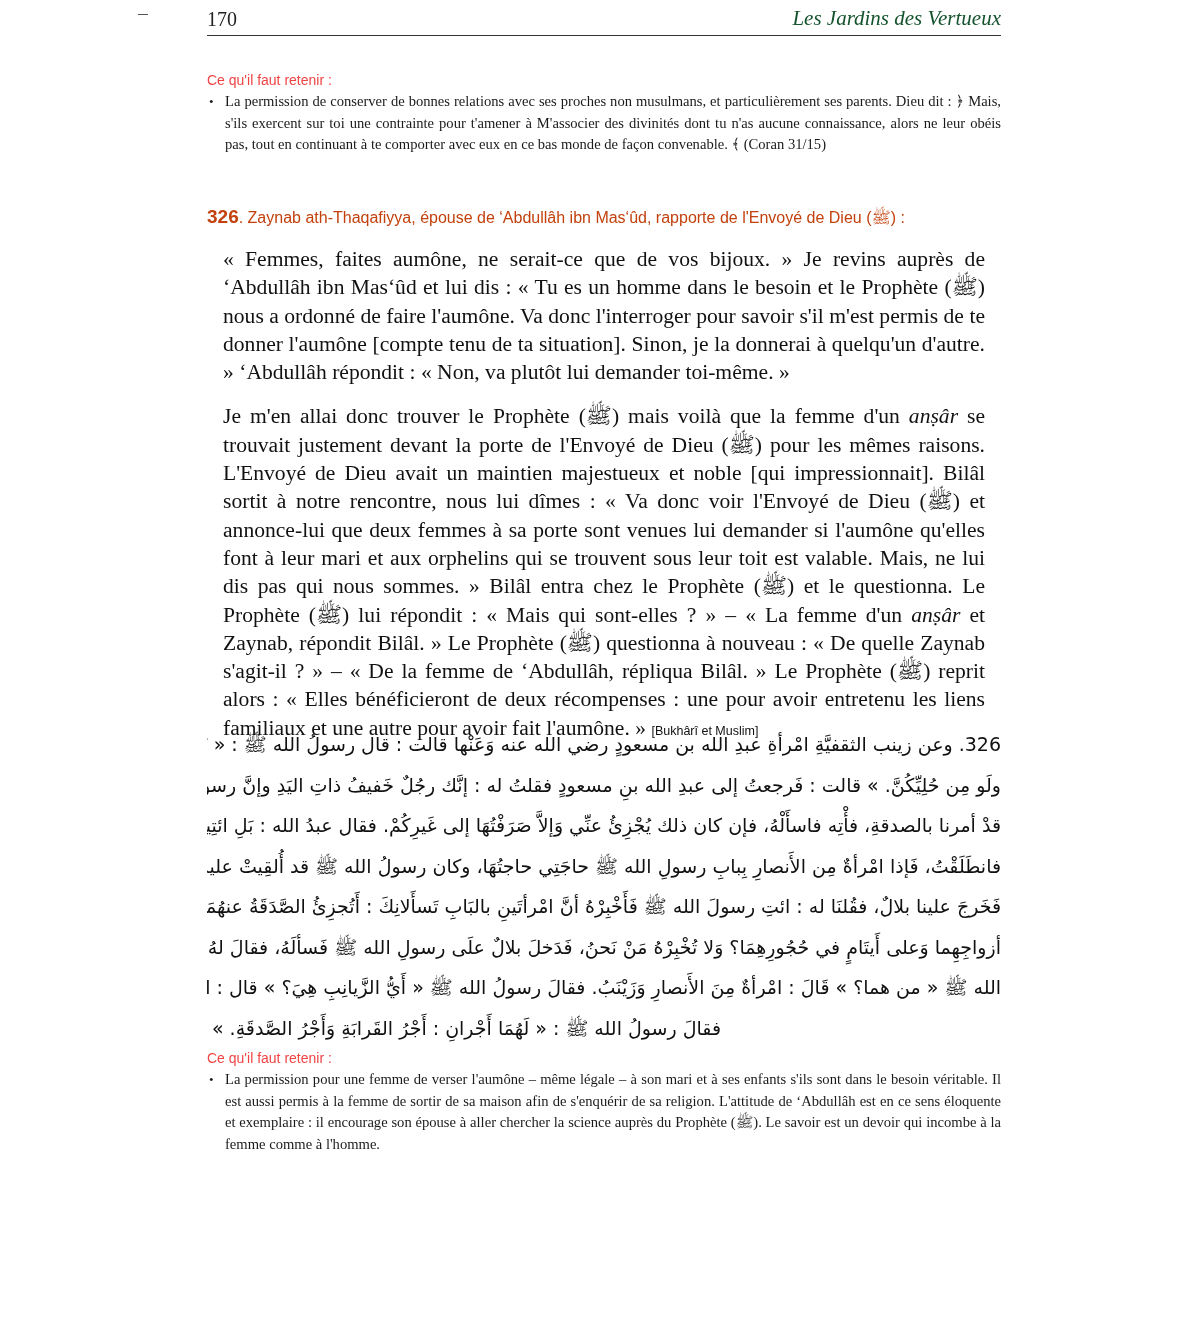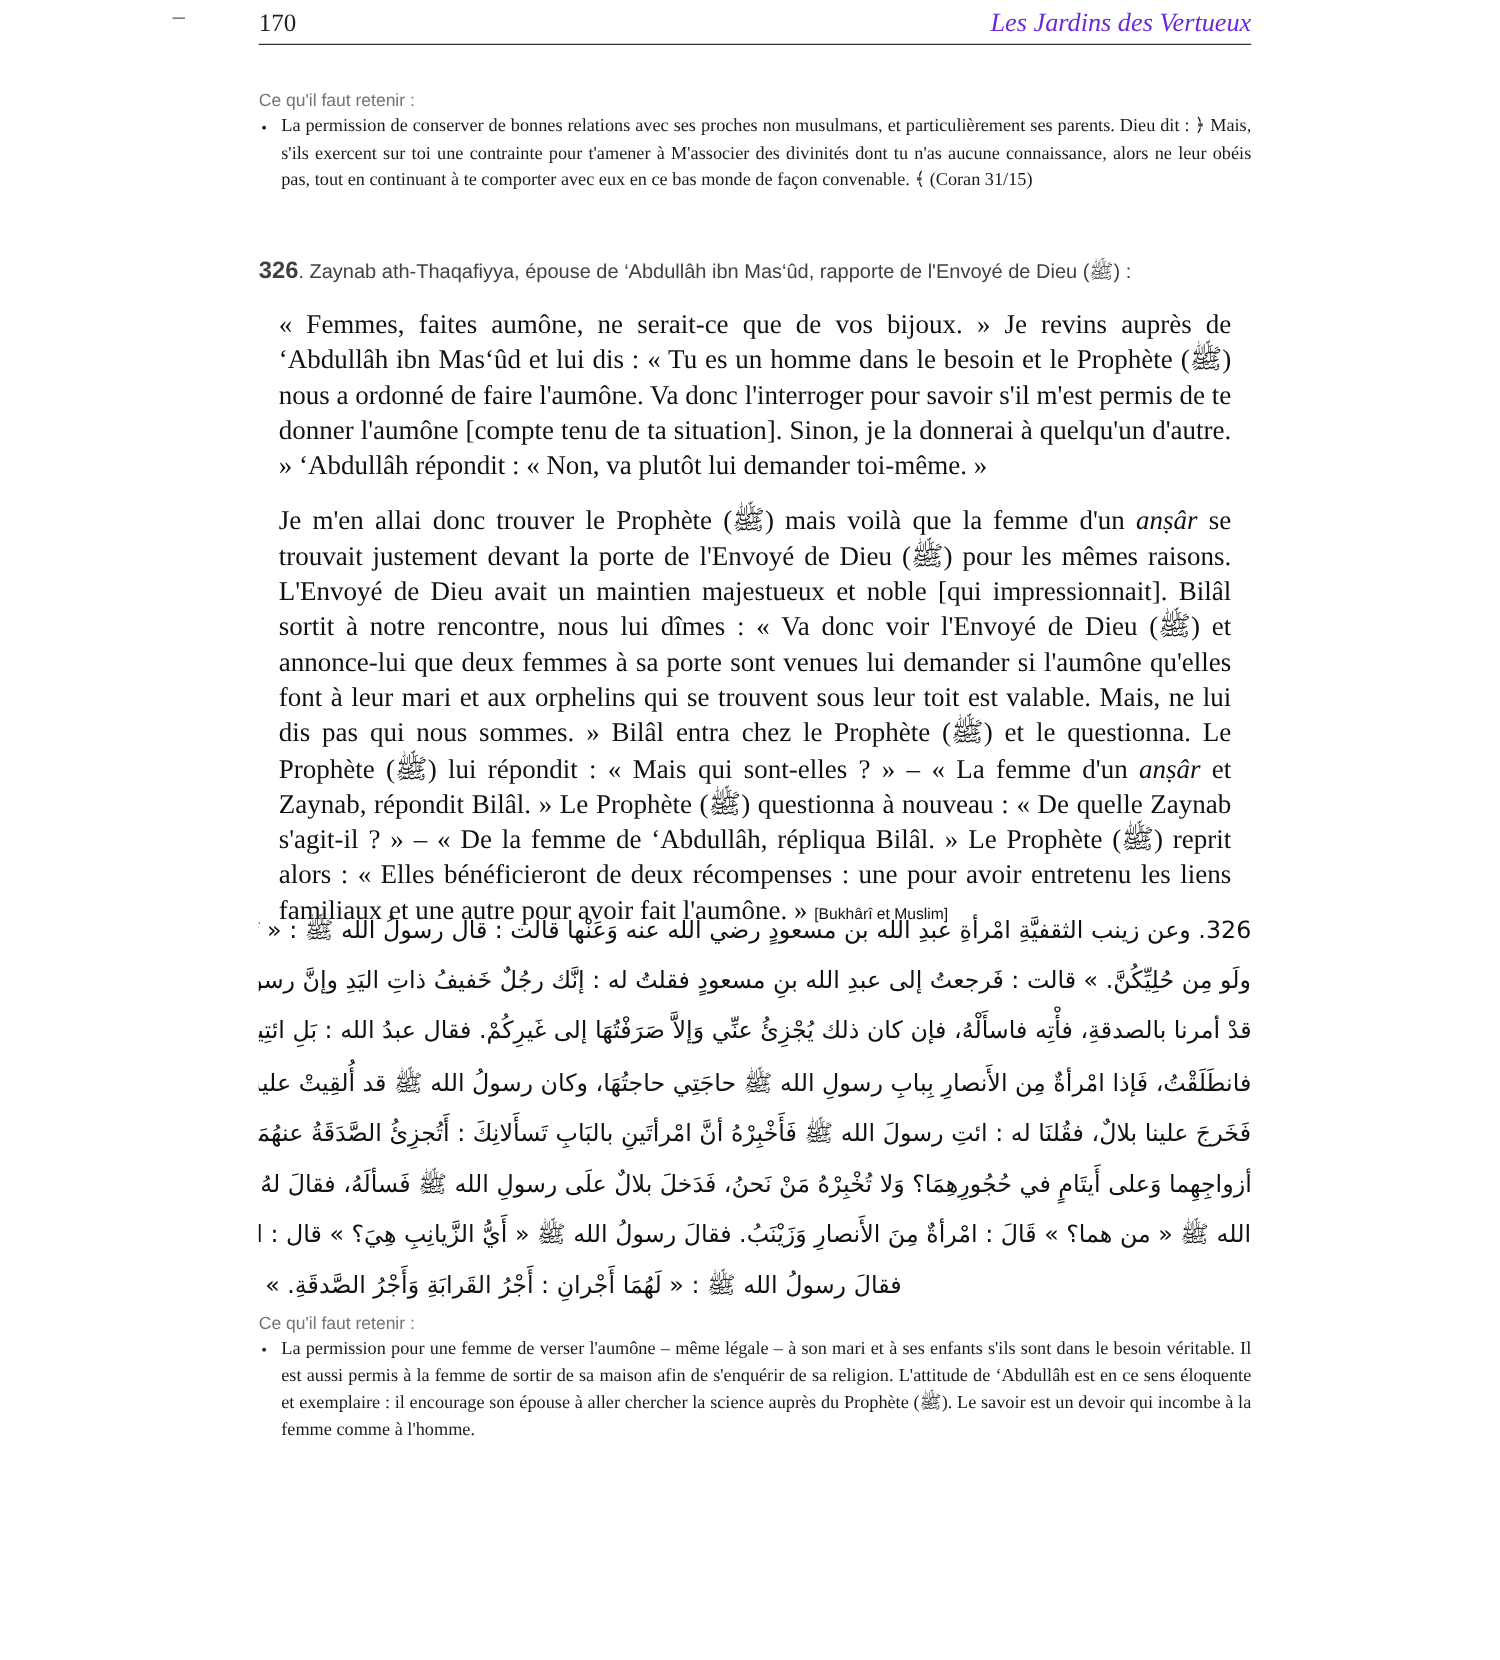--- a/index.html
+++ b/index.html
@@ -3,31 +3,31 @@
 <meta charset="utf-8">
 <style>
   html, body { margin: 0; padding: 0; background: #ffffff; }
   body { width: 1200px; height: 1328px; position: relative; overflow: hidden; color: #1a1a1a; }
   .page { position: absolute; left: 0; top: 0; width: 1200px; height: 1328px; text-decoration: underline; }
 
   .margin-dash { position: absolute; left: 138px; top: 14px; width: 10px; height: 1px; background: #555; }
 
   .header { position: absolute; left: 207px; top: 6px; width: 794px; height: 28px; }
   .page-num { position: absolute; left: 0; top: 2px; font-family: "Liberation Serif", serif; font-size: 20px; color: #222; }
-  .running-title { position: absolute; right: 0; top: 0; font-family: "Liberation Serif", serif; font-style: italic; font-size: 21px; color: #6d28d9; }
+  .running-title { position: absolute; right: 0; top: 0; font-family: "Liberation Serif", serif; font-style: italic; font-size: 21px; color: #14532d; }
   .header-rule { position: absolute; left: 207px; top: 35px; width: 794px; height: 0; border-top: 1.5px solid #333; }
 
-  .sans-label { font-family: "Liberation Sans", sans-serif; font-size: 14px; color: #737373; }
+  .sans-label { font-family: "Liberation Sans", sans-serif; font-size: 14px; color: #ef4444; }
   .note-block { position: absolute; left: 207px; width: 794px; }
   .note-block .label { display: block; margin-bottom: 3px; }
   .note-item { position: relative; padding-left: 18px; font-family: "Liberation Serif", serif; font-size: 14.6px; line-height: 21.5px; text-align: justify; color: #1a1a1a; }
   .note-item .bullet { position: absolute; left: 2px; top: 0; font-size: 13px; }
 
   .hadith { position: absolute; left: 207px; top: 206px; width: 794px; }
-  .hadith-intro { font-family: "Liberation Sans", sans-serif; font-size: 16px; line-height: 22px; color: #404040; }
+  .hadith-intro { font-family: "Liberation Sans", sans-serif; font-size: 16px; line-height: 22px; color: #c2410c; }
   .hadith-intro .num { font-weight: bold; font-size: 19px; }
   .hadith-body { font-family: "Liberation Serif", serif; font-size: 21.6px; line-height: 28.3px; text-align: justify; color: #111; margin: 0; }
   .hadith-body p { margin: 16px; text-align: justify; }
   .hadith-body em { font-style: italic; }
   .source { font-family: "Liberation Sans", sans-serif; font-size: 12.5px; }
 
   .arabic { position: absolute; left: 207px; top: 724px; width: 794px; direction: rtl; font-family: "DejaVu Sans", sans-serif; font-size: 19px; line-height: 40.5px; text-align: justify; color: #111; }
   .arabic .line { display: block; text-align-last: justify; white-space: nowrap; overflow: hidden; }
   .arabic .line.last { text-align-last: right; padding-right: 280px; }
 </style>

